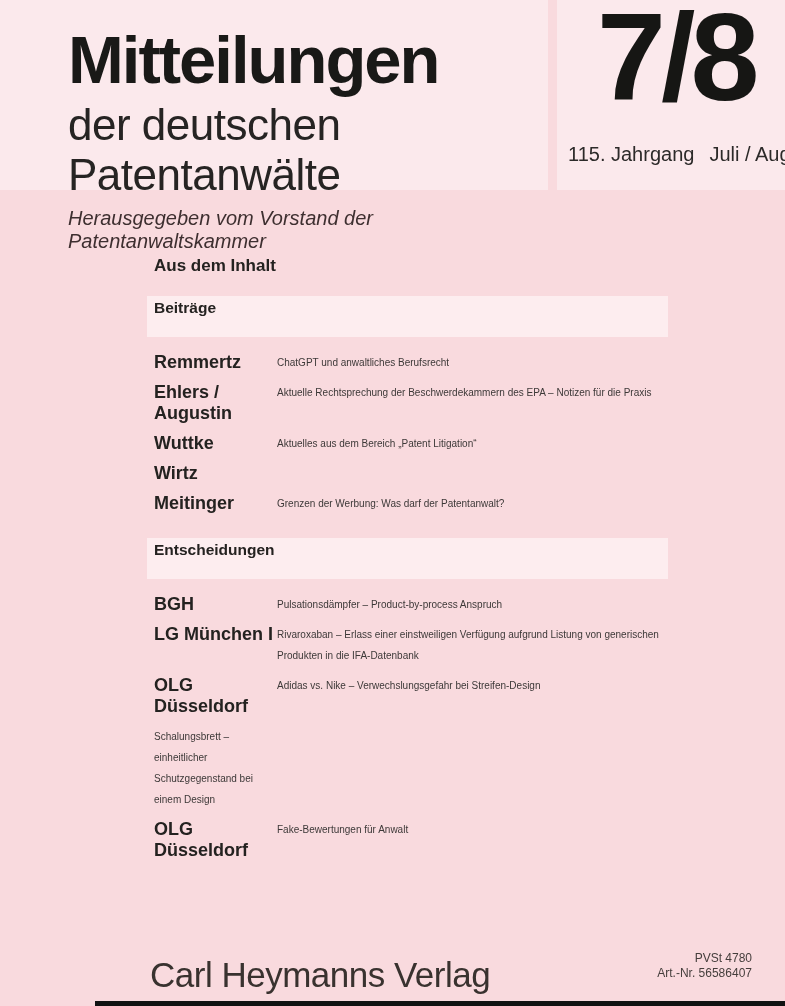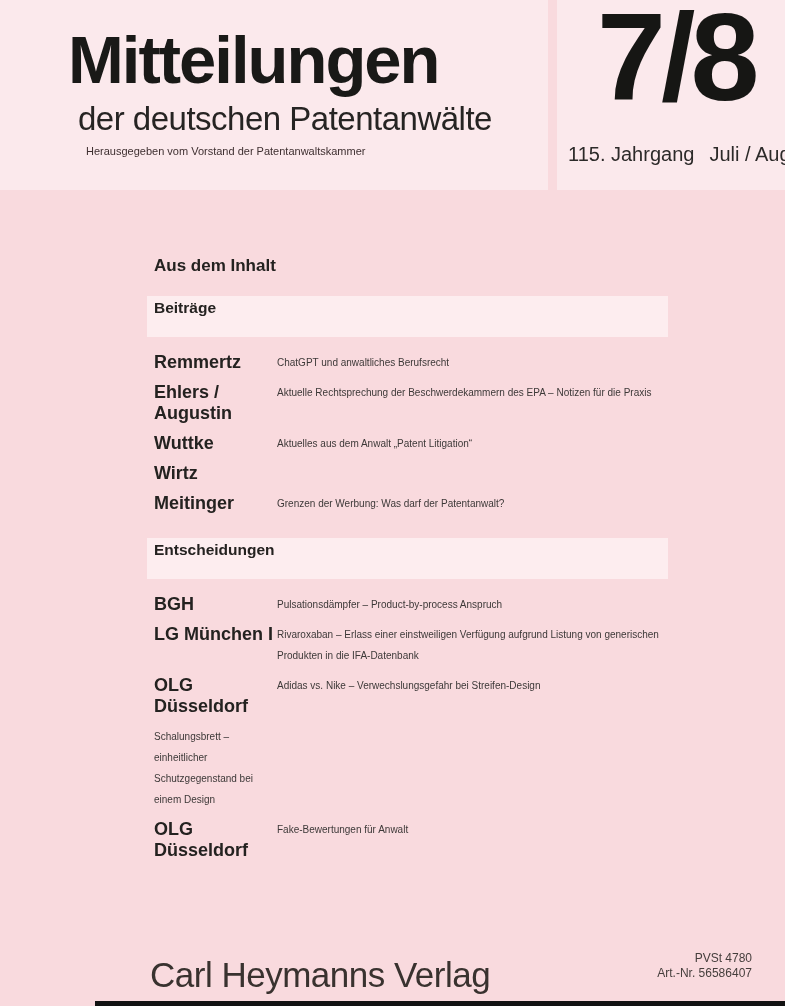--- a/index.html
+++ b/index.html
@@ -23,31 +23,32 @@
   }
   .journal-title {
     margin: 0;
     font-size: 67px;
     font-weight: 700;
     letter-spacing: -2px;
     line-height: 1.0;
     color: #191917;
   }
   .journal-subtitle {
-    margin: 7px 0 0 10px;
-    font-size: 33px;
+    margin: 7px 0 0 0;
+    font-size: 44px;
     font-weight: 400;
     letter-spacing: -0.5px;
     color: #262423;
   }
   .publisher-line {
-    margin: 7px 0 0 18px;
-    font-size: 11px;
+    margin: 7px 0 0 0;
+    font-size: 20px;
     font-weight: 400;
     color: #3e2f30;
+    font-style: italic;
   }
   .header-right {
     position: absolute; left: 557px; top: 0;
     width: 260px; height: 190px;
     background: #fbe9ec;
     box-sizing: border-box;
   }
   .issue-number {
     position: absolute; left: 40px; top: -14px;
     font-size: 124px;
@@ -159,21 +160,21 @@
       <div class="toc-row">
         <div class="toc-source">Remmertz</div>
         <div class="toc-title">ChatGPT und anwaltliches Berufsrecht</div>
       </div>
       <div class="toc-row">
         <div class="toc-source">Ehlers / Augustin</div>
         <div class="toc-title">Aktuelle Rechtsprechung der Beschwerdekammern des EPA – Notizen für die Praxis</div>
       </div>
       <div class="toc-row">
         <div class="toc-source">Wuttke</div>
-        <div class="toc-title">Aktuelles aus dem Anwalt „Patent Litigation“</div>
+        <div class="toc-title">Aktuelles aus dem Bereich „Patent Litigation“</div>
       </div>
       <div class="toc-row">
         <div class="toc-source">Wirtz</div>
       </div>
       <div class="toc-row">
         <div class="toc-source">Meitinger</div>
         <div class="toc-title">Grenzen der Werbung: Was darf der Patentanwalt?</div>
       </div>
     </div>
 

